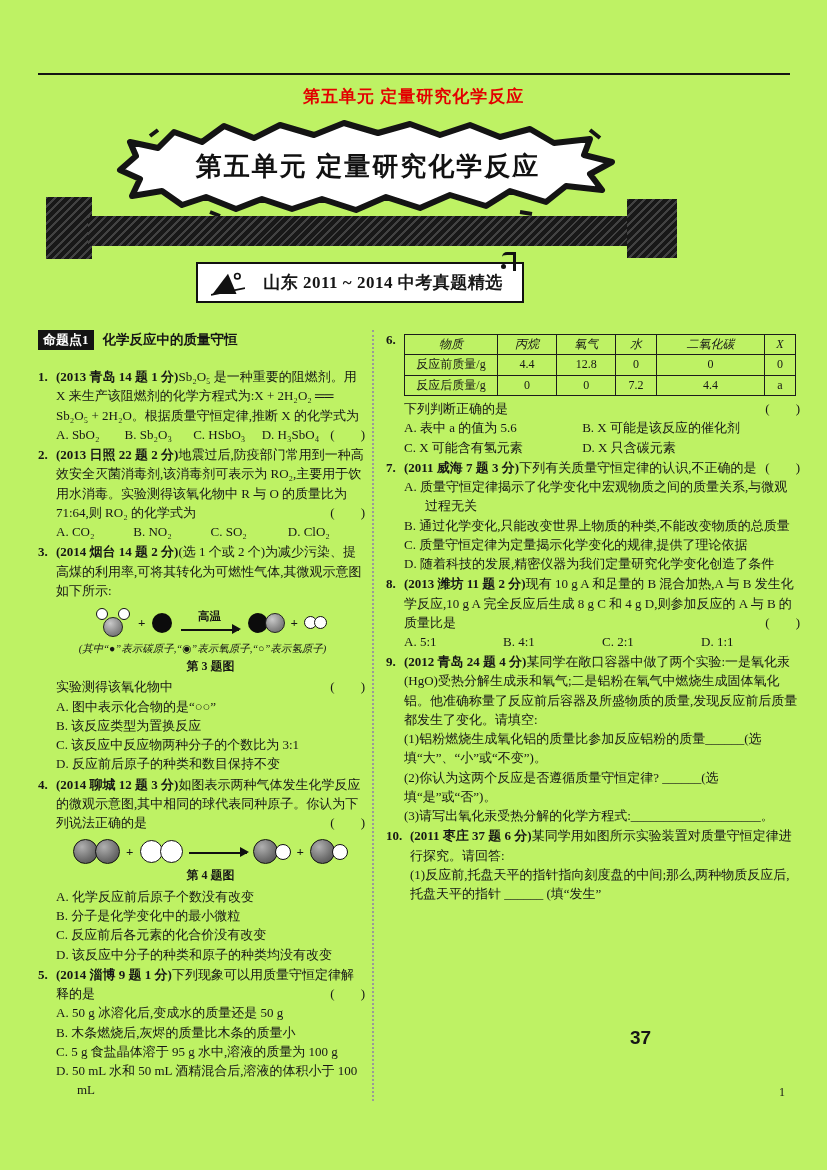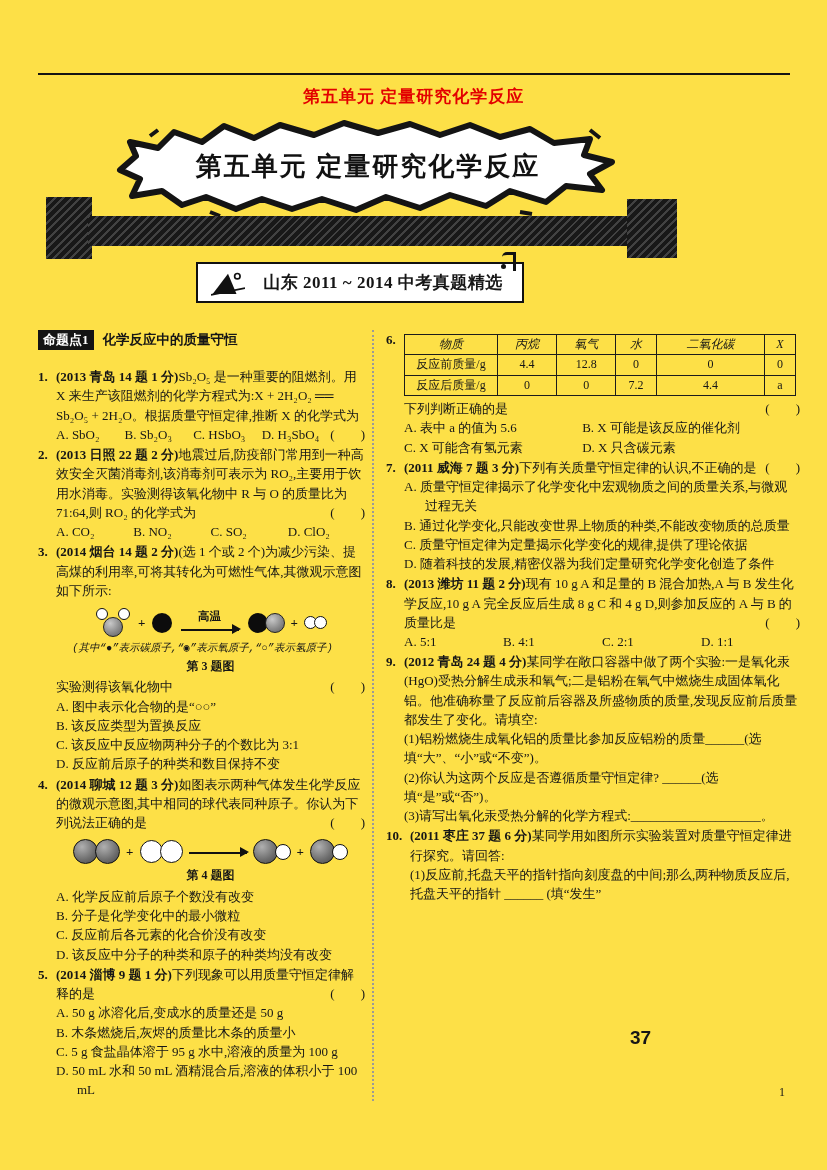--- a/index.html
+++ b/index.html
@@ -1,18 +1,18 @@
 <!DOCTYPE html>
 <html><head>
 <meta charset="utf-8">
 <style>
   html,body { margin:0; padding:0; background:#e8e8e8; }
   .page {
     position:relative; width:827px; height:1170px; margin:0 auto;
-    background:#fde047; overflow:hidden;
+    background:#bef264; overflow:hidden;
     font-family:"Liberation Serif","DejaVu Serif",serif;
     color:#161616; font-size:13px; line-height:1.48;
   }
   
   .top-rule { position:absolute; top:73px; left:38px; width:752px; height:2px; background:#141414; }
   .doc-title { position:absolute; top:84px; left:0; width:100%; text-align:center;
     color:#e30000; font-weight:bold; font-size:17px; letter-spacing:1px; }
   .splash { position:absolute; top:116px; left:90px; width:556px; height:104px; }
   .splash svg { width:100%; height:100%; }
   .splash-text { position:absolute; top:32px; left:0; width:100%; text-align:center;
@@ -72,21 +72,21 @@
   .arr-label { font-size:11.5px; font-weight:bold; line-height:1.1; }
   .arr { position:relative; width:58px; height:2px; background:#111; margin:6px 0 4px; }
   .arr::after { content:""; position:absolute; right:-2px; top:-4.5px;
     border-left:9px solid #111; border-top:5px solid transparent; border-bottom:5px solid transparent; }
   .aA { width:25px; height:25px; border-radius:50%; box-sizing:border-box; flex:none;
     background:radial-gradient(circle at 35% 30%, #b0b0b0, #6d6d6d 60%, #474747); border:1px solid #111; }
   .aB { width:23px; height:23px; border-radius:50%; background:#fff; border:1.5px solid #111;
     box-sizing:border-box; flex:none; }
   .aBs { width:16px; height:16px; border-radius:50%; background:#fff; border:1.5px solid #111;
     box-sizing:border-box; flex:none; }
-  .legend { font-size:10.5px; font-style:italic; white-space:nowrap; margin-left:-16px; text-align:center;font-family:Liberation Mono, monospace; }
+  .legend { font-size:10.5px; font-style:italic; white-space:nowrap; margin-left:-16px; text-align:center; }
   .fig-caption { text-align:center; font-weight:bold; font-size:12px; margin:1px 0 2px; }
   
   .qtable { border-collapse:collapse; width:99%; margin:4px 0 3px; font-size:12px; }
   .qtable td { border:1.5px solid #1c1c1c; text-align:center; padding:1px 2px; line-height:1.45; }
   .qtable tr.hd td { font-style:italic; }
   .qtable td.cw { width:88px; }
   .qtable td.cx { width:26px; }
   
   .page-num { position:absolute; top:1024px; left:630px;
     font-family:"Liberation Sans","DejaVu Sans",sans-serif; font-weight:bold; font-size:19px; }

